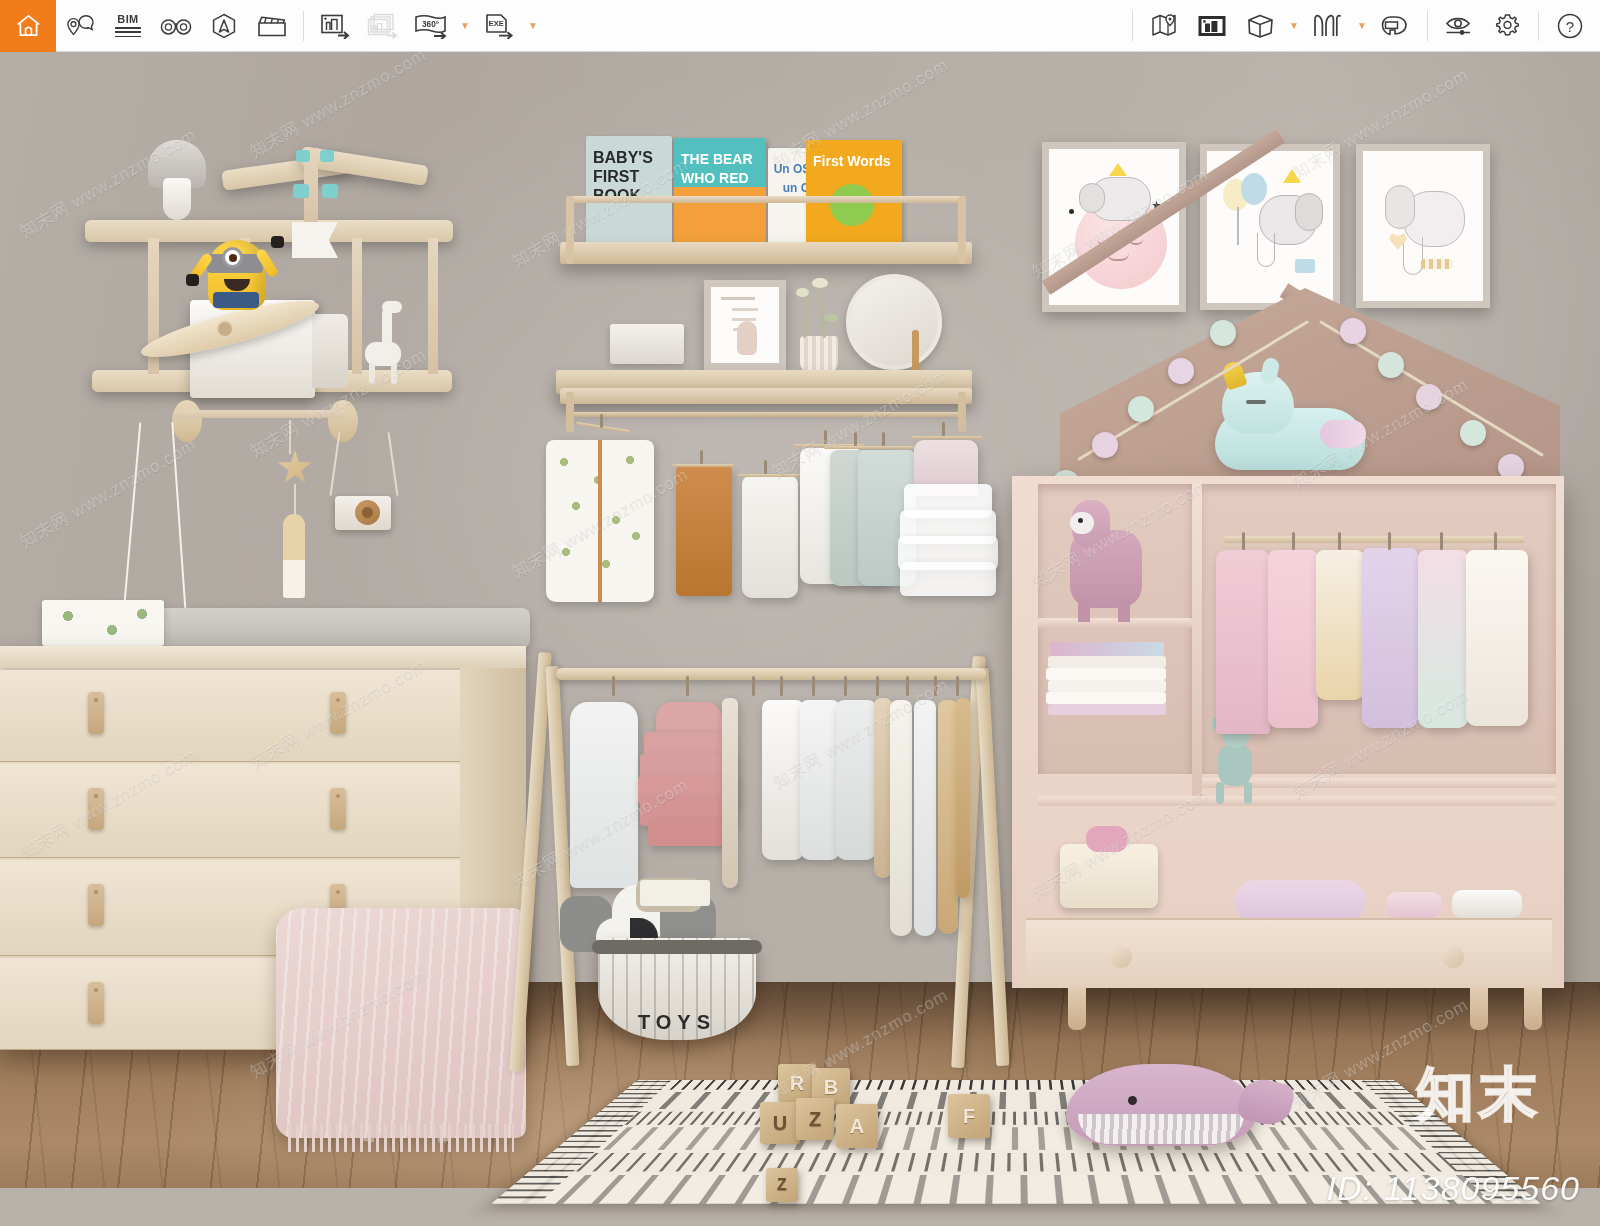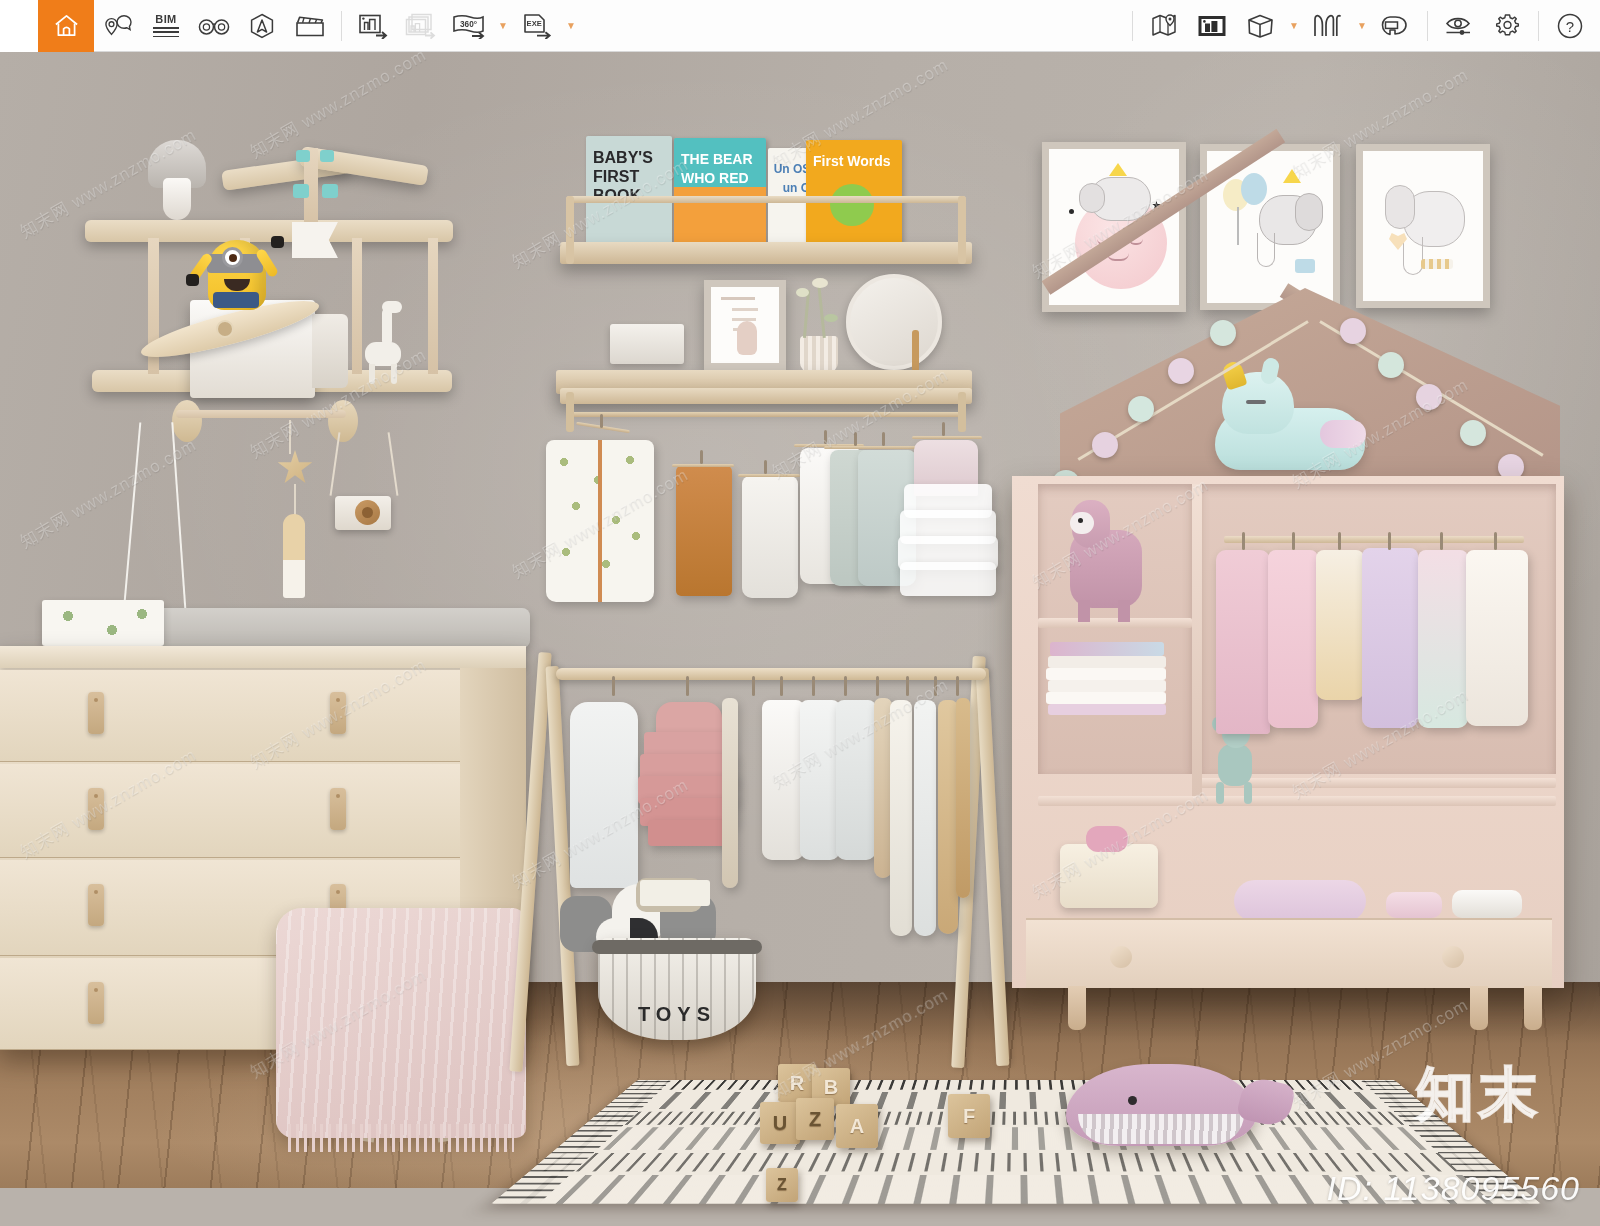--- a/index.html
+++ b/index.html
@@ -24,21 +24,21 @@
     width: 46px; height: 36px; display: flex; align-items: center; justify-content: center;
     color: #4a4a4a; font-size: 15px;
   }
   .mn { display:block; width: 12px; height: 1.4px; background: #4a4a4a; }
   .mx { display:block; width: 11px; height: 11px; border: 1.4px solid #4a4a4a; }
 
   
   .toolbar {
     height: 52px; min-height: 52px; background: #fdfdfd;
     display: flex; align-items: center; border-bottom: 1px solid #d8d8d8;
-    position: relative; z-index: 25; margin-left: 38px;
+    position: relative; z-index: 25;
   }
   .tb-left { display: flex; align-items: center; height: 52px; }
   .tb-right { display: flex; align-items: center; height: 52px; margin-left: auto; padding-right: 6px; }
   .tbtn {
     width: 48px; height: 52px; display: flex; align-items: center; justify-content: center;
     position: relative; color: #3b3b3b;
   }
   .tbtn.home { background: #f07d19; width: 56px; color: #ffffff; }
   .tbtn.disabled { opacity: .32; }
   .tbtn.caret { width: 20px; }
@@ -143,21 +143,21 @@
   }
   .rug .stripe { position:absolute; left:0; right:0; }
 
   .block { position:absolute; background: linear-gradient(145deg,#dcc49c,#c2a477); border-radius:3px; box-shadow: 2px 4px 7px rgba(40,25,12,.35); display:flex; align-items:center; justify-content:center; }
   .block span { font-size: 20px; font-weight:bold; color:#f2e7d6; font-family:"Liberation Sans", sans-serif; text-shadow: 0 1px 1px rgba(90,60,30,.5); }
   .block.dark span { color:#6a5434; }
 
   
   .basket { position:absolute; border-radius: 10px 10px 70px 70px / 10px 10px 48px 48px; background: linear-gradient(180deg,#f3f0ea,#d7d2c9); box-shadow: 0 8px 16px rgba(40,25,12,.35); overflow:hidden; }
   .basket .slats { position:absolute; inset:0; background: repeating-linear-gradient(90deg, rgba(120,115,108,.35) 0 2px, rgba(255,255,255,0) 2px 14px); }
-  .basket .label { position:absolute; left:0; right:0; bottom:14px; text-align:center; font-size:20px; font-weight:bold; letter-spacing:6px; color:#2b2b2b; }
+  .basket .label { position:absolute; left:0; right:0; bottom:6px; text-align:center; font-size:20px; font-weight:bold; letter-spacing:6px; color:#2b2b2b; }
 
   
   .frame { position:absolute; background:#fdfcfa; border: 7px solid #cfc7bd; box-shadow: 0 6px 14px rgba(0,0,0,.26); }
 
   
   .wm-tile {
     position:absolute; color: rgba(255,255,255,.30); font-size: 17px; letter-spacing: 1px;
     transform: rotate(-30deg); white-space: nowrap; pointer-events:none; user-select:none;
     text-shadow: 0 1px 1px rgba(0,0,0,.10);
   }

